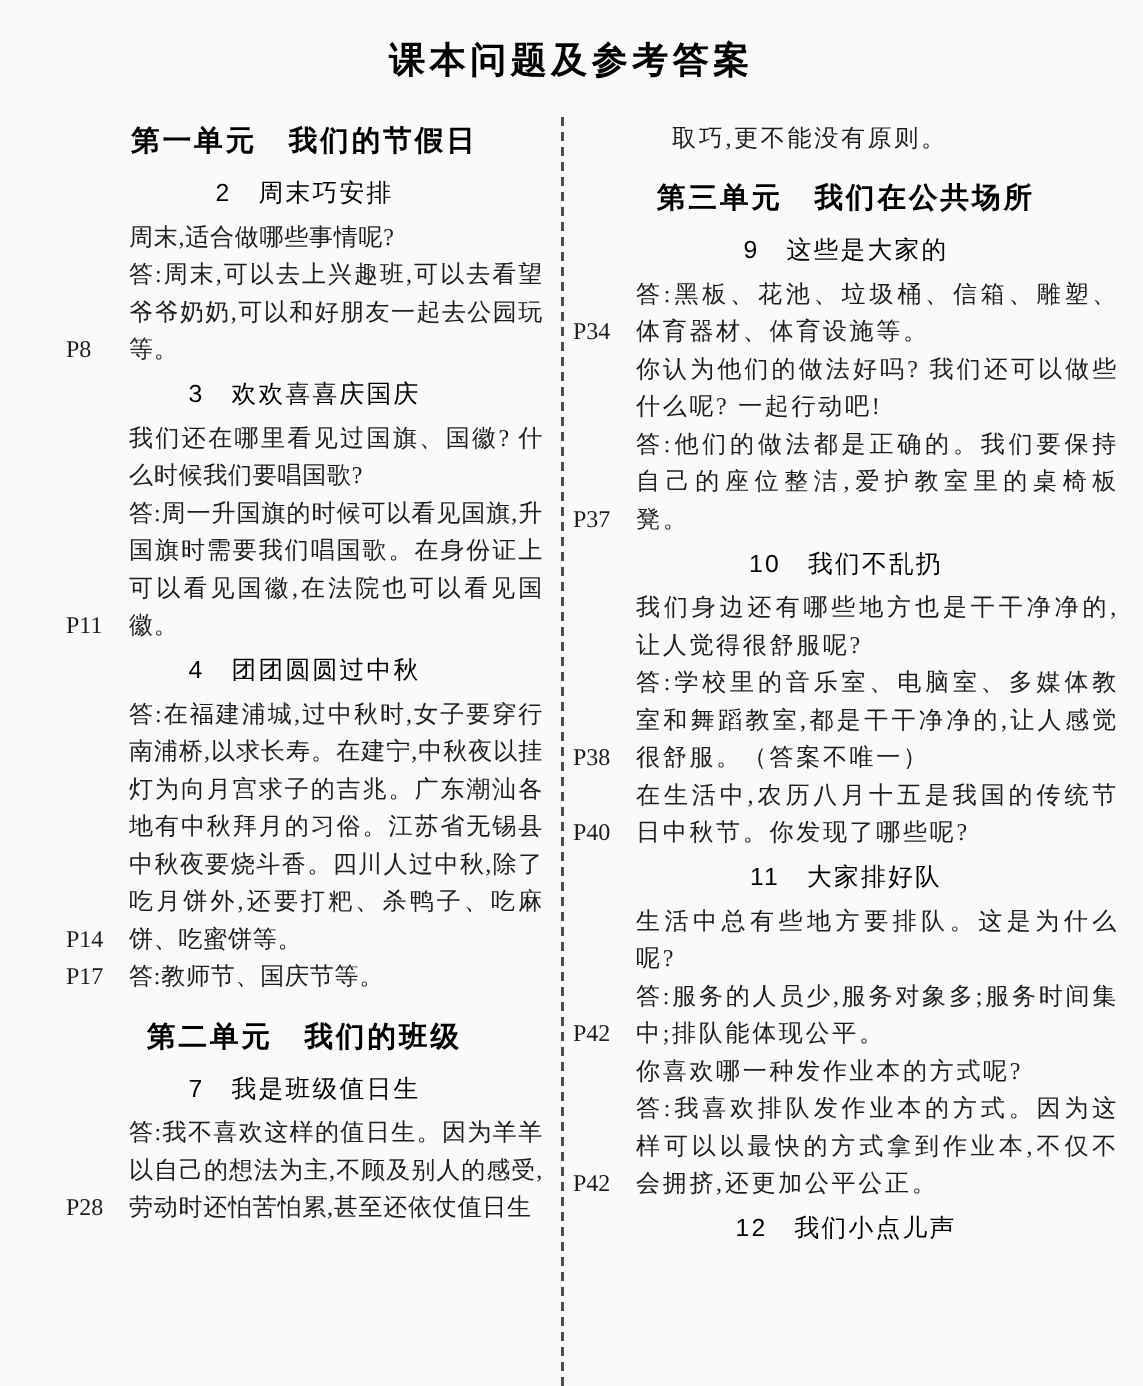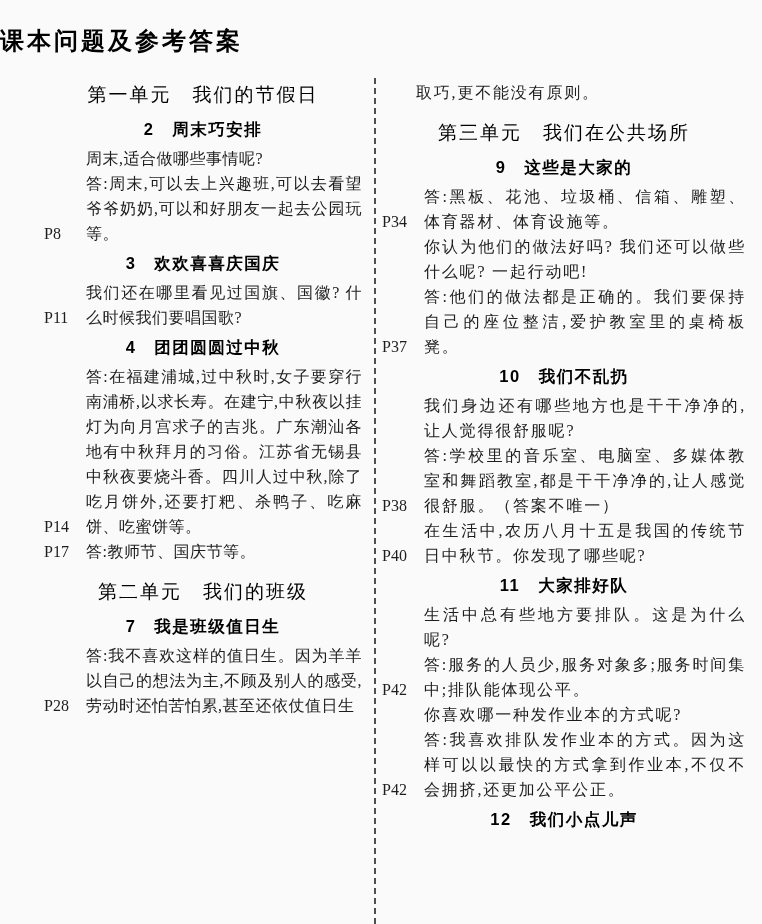--- a/index.html
+++ b/index.html
@@ -12,20 +12,21 @@
   html,body{margin:0;padding:0;}
   body{
     width:762px;height:924px;overflow:hidden;
     background:var(--background);
     color:var(--text);
     font-family:"Liberation Serif","DejaVu Serif",serif;
   }
   .page{width:762px;height:924px;display:flex;flex-direction:column;}
   .title{
     margin:0;padding-top:26px;
+    text-align:center;
     font-family:"Liberation Serif","DejaVu Serif",serif;
     font-weight:700;
     font-size:24px;line-height:30px;
     letter-spacing:3px;
     color:var(--heading);
   }
   .columns{
     margin-top:22px;
     display:flex;align-items:stretch;
     height:846px;overflow:hidden;
@@ -40,49 +41,49 @@
     width:0;flex:0 0 0;
     border-left:2px dashed var(--divider);
   }
   .col-right{
     flex:1;
     padding:2px 16px 0 6px;
     letter-spacing:1.8px;
   }
   .unit{
     font-family:"Liberation Sans","DejaVu Sans",sans-serif;
-    font-weight:400;color:var(--heading);
+    font-weight:700;color:var(--heading);
     font-size:19px;line-height:26px;
     text-align:center;
     letter-spacing:2px;
     margin:15px 0 9px;
   }
   .col .unit:first-child{margin-top:2px;}
   .lesson{
     font-family:"Liberation Sans","DejaVu Sans",sans-serif;
-    font-weight:700;color:var(--heading);
+    font-weight:400;color:var(--heading);
     font-size:16.5px;line-height:25px;
     text-align:center;
     letter-spacing:1.5px;
     margin:5px 0 4px;
   }
   .qa{display:flex;align-items:flex-end;}
   .qa-label{
     flex:0 0 42px;width:42px;
     font-size:16px;line-height:25px;
     letter-spacing:0;
   }
   .qa-body{flex:1;min-width:0;}
   .q,.a,.cont{
     margin:0;
     font-size:16px;line-height:25px;
     text-align:justify;
     text-justify:inter-ideograph;
   }
-  .cont{margin-left:34px;}
+  .cont{margin-left:66px;}
 </style>
 </head>
 <body>
 
 <div class="page">
   <h1 class="title">课本问题及参考答案</h1>
   <div class="columns">
     <div class="col col-left" id="col-left">
         <h2 class="unit">第一单元　我们的节假日</h2>
         <h3 class="lesson">2　周末巧安排</h3>
@@ -91,20 +92,21 @@
           <div class="qa-body">
             <p class="q">周末,适合做哪些事情呢?</p>
             <p class="a">答:周末,可以去上兴趣班,可以去看望爷爷奶奶,可以和好朋友一起去公园玩等。</p>
           </div>
         </div>
         <h3 class="lesson">3　欢欢喜喜庆国庆</h3>
         <div class="qa">
           <div class="qa-label">P11</div>
           <div class="qa-body">
             <p class="q">我们还在哪里看见过国旗、国徽? 什么时候我们要唱国歌?</p>
+            <p class="a">答:周一升国旗的时候可以看见国旗,升国旗时需要我们唱国歌。在身份证上可以看见国徽,在法院也可以看见国徽。</p>
           </div>
         </div>
         <h3 class="lesson">4　团团圆圆过中秋</h3>
         <div class="qa">
           <div class="qa-label">P14</div>
           <div class="qa-body">
             <p class="a">答:在福建浦城,过中秋时,女子要穿行南浦桥,以求长寿。在建宁,中秋夜以挂灯为向月宫求子的吉兆。广东潮汕各地有中秋拜月的习俗。江苏省无锡县中秋夜要烧斗香。四川人过中秋,除了吃月饼外,还要打粑、杀鸭子、吃麻饼、吃蜜饼等。</p>
           </div>
         </div>
         <div class="qa">

